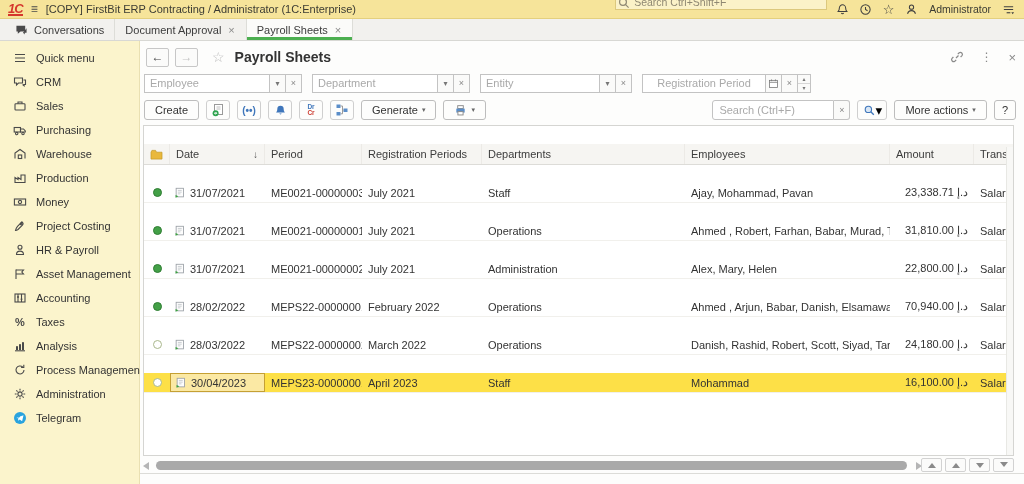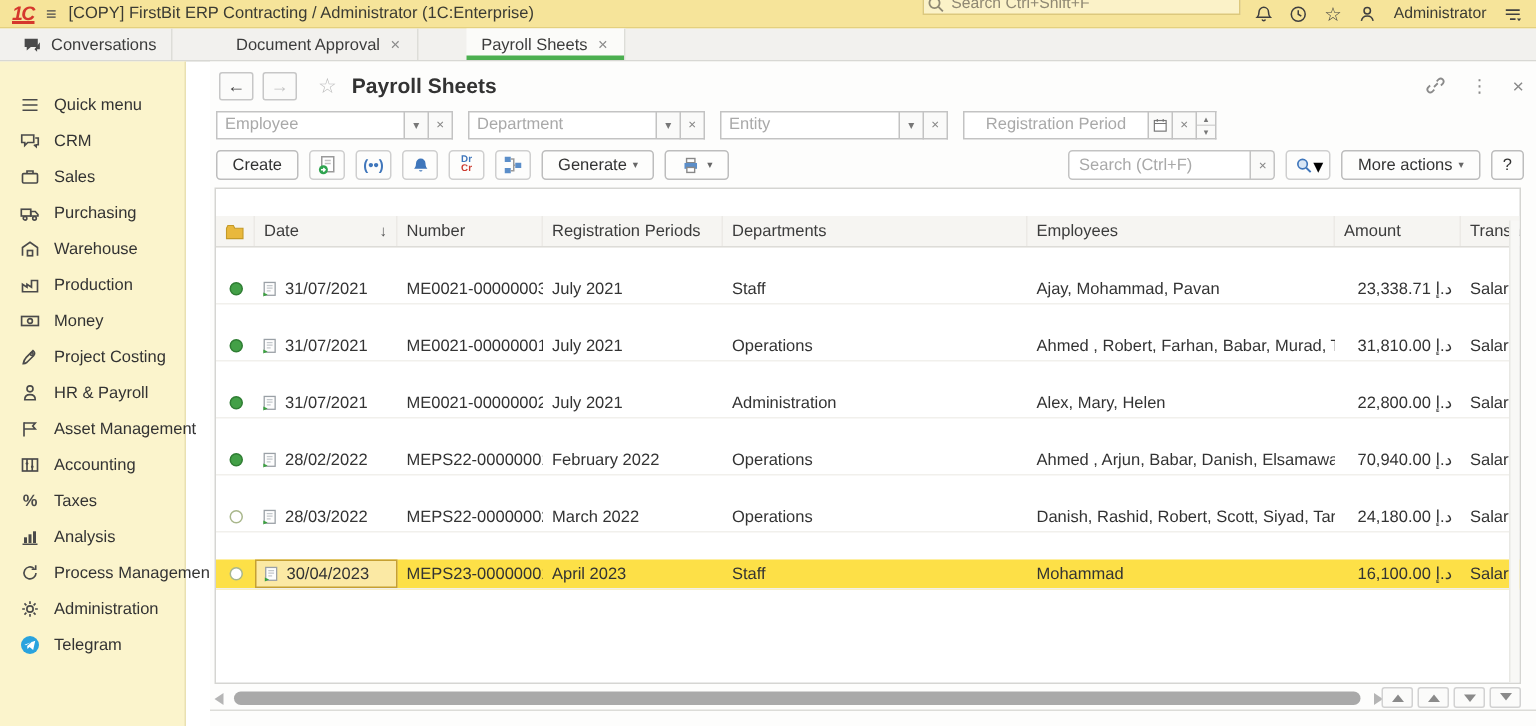--- a/index.html
+++ b/index.html
@@ -27,32 +27,32 @@
   }
   .tb-search input::placeholder { color:#8f8873; }
   .tb-ico { width:15px; height:15px; display:flex; align-items:center; justify-content:center; color:#3f3f3f; }
   .tb-star { font-size:13px; line-height:13px; color:#3f3f3f; }
   .tb-user { color:#3b3b33; font-size:10.5px; margin:0 2px; }
 
   
   .tabbar {
     position:absolute; top:19px; left:0; width:1024px; height:22px;
     background:#f2f1ee; border-bottom:1px solid #d8d8d4;
-    display:flex; align-items:stretch; padding-left:4px;gap:32px;
+    display:flex; align-items:stretch; padding-left:4px;
   }
   .tab { display:flex; align-items:center; gap:6px; padding:0 10px; color:#3c3c3c; border-right:1px solid #ddddd8; position:relative; }
   .tab:first-child { border-left:1px solid transparent; }
   .tab .x { color:#8a8a8a; font-size:11px; padding:0 1px; }
   .tab.active { background:#fbfbf9; }
   .tab.active::after { content:""; position:absolute; left:0; right:0; bottom:0; height:3px; background:#4caf50; }
 
   
   .sidebar {
-    position:absolute; top:41px; left:0; width:124px; bottom:0;
-    background:#fbf4cc; border-right:1px solid #e9e0b2; padding-top:17px;
+    position:absolute; top:41px; left:0; width:140px; bottom:0;
+    background:#fbf4cc; border-right:1px solid #e9e0b2; padding-top:5px;
   }
   .side-item { height:24px; display:flex; align-items:center; gap:9px; padding-left:13px; color:#333; cursor:default; white-space:nowrap; }
   .side-item .si { width:14px; height:14px; display:flex; align-items:center; justify-content:center; }
   .si svg { stroke:#4a4a4a; fill:none; stroke-width:1.1; }
   .si .pct { font-weight:bold; color:#4a4a4a; font-size:11px; }
 
   
   .content { position:absolute; left:140px; top:41px; right:0; bottom:0; background:#fdfdfc; }
 
   .nav-row { position:absolute; top:3px; left:6px; right:8px; height:26px; display:flex; align-items:center; gap:6px; }
@@ -468,21 +468,21 @@
       <div class="hc">
         <svg width="13" height="11" viewBox="0 0 14 12">
             <path d="M1 3.5l1-2h4l1 2h6v7.5H1z" fill="#e9b83c" stroke="#c49a28" stroke-width="0.8"></path>
           </svg>
       </div>
       <div class="hc">
           <span>Date</span>
           <span class="sort">↓</span>
         </div>
       <div class="hc">
-          <span>Number</span>
+          <span>Period</span>
         </div>
       <div class="hc">
           <span>Registration Periods</span>
         </div>
       <div class="hc">
           <span>Departments</span>
         </div>
       <div class="hc">
           <span>Employees</span>
         </div>

